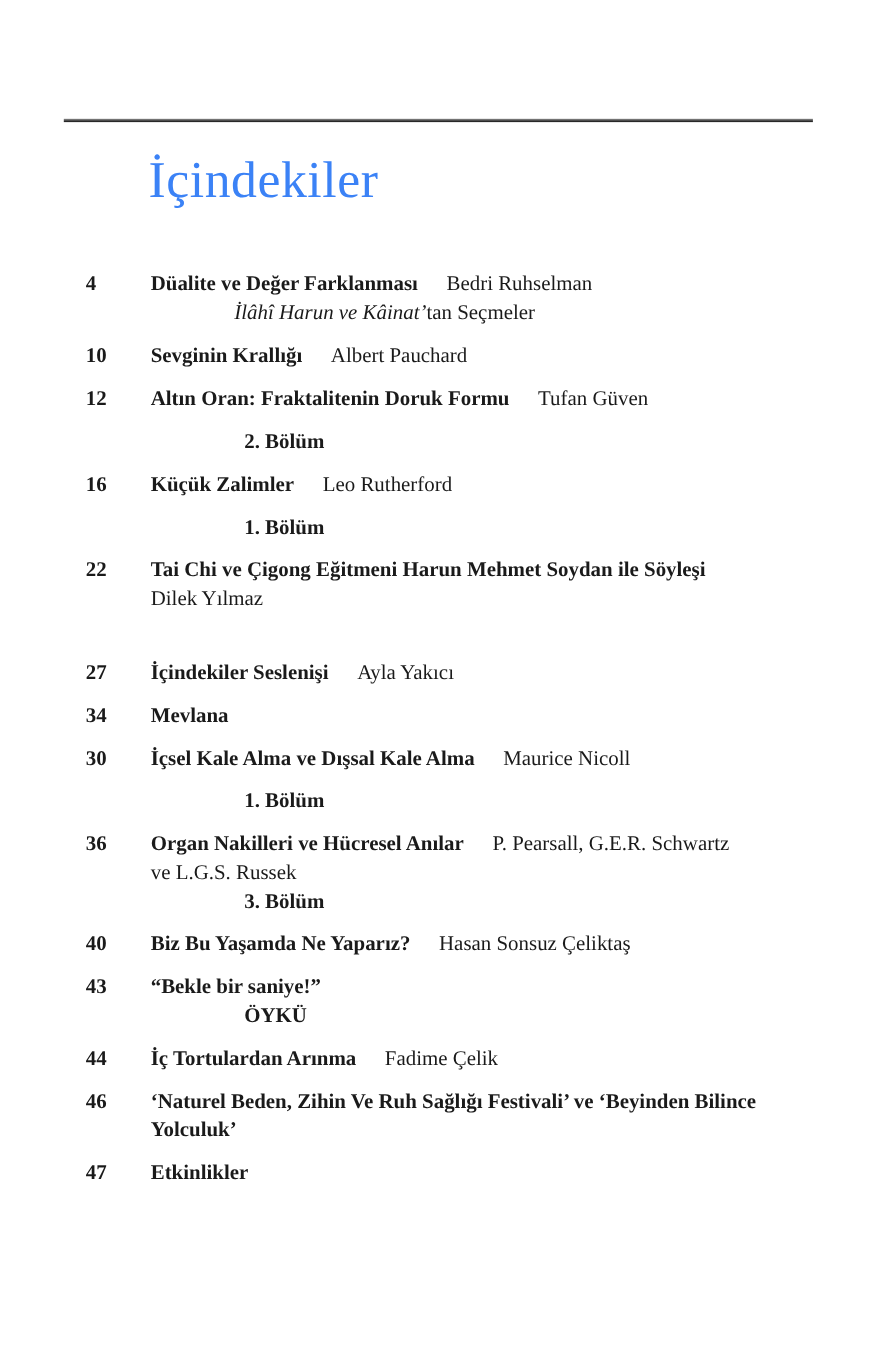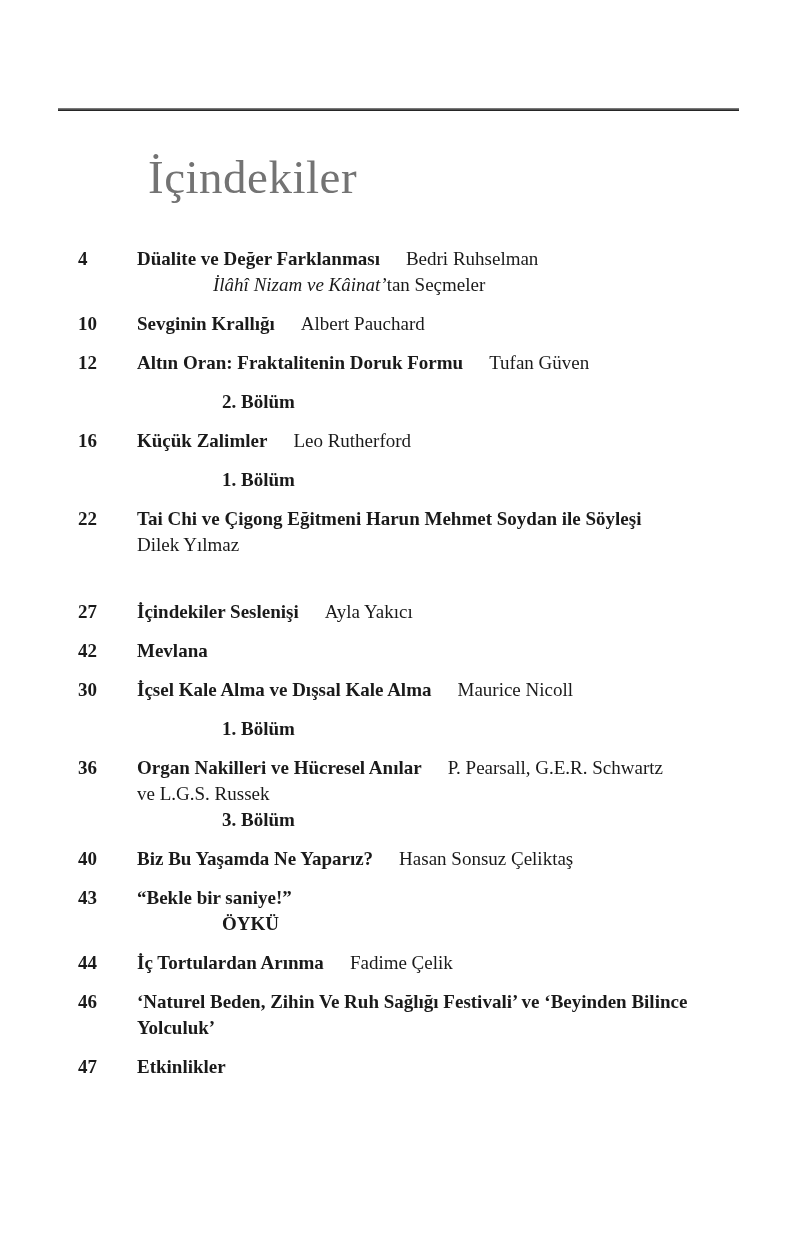--- a/index.html
+++ b/index.html
@@ -20,25 +20,25 @@
     left: 58px;
     top: 108px;
     width: 681px;
     height: 3px;
     background: linear-gradient(#8d8d8d, #111111);
   }
   .page-title {
     position: absolute;
     left: 132px;
     top: 134px;
-    margin: 16px;
+    margin: 3px;
     font-size: 47px;
     font-weight: 400;
     letter-spacing: 0.5px;
-    color: #737373;
+    color: #3b82f6;
   }
   .entries {
     position: absolute;
     left: 78px;
     top: 246px;
     width: 690px;
     font-size: 19px;
     line-height: 26px;
   }
   .entry {
@@ -73,21 +73,21 @@
 <body>
 
 <div class="page">
   <div class="top-rule"></div>
   <h1 class="page-title">İçindekiler</h1>
   <div class="entries" id="entries">
       <div class="entry">
         <span class="num">4</span>
         <div class="content">
           <div class="line main"><span class="seg-title">Düalite ve Değer Farklanması</span><span class="seg-author">Bedri Ruhselman</span></div>
-          <div class="line subtitle"><span class="seg-italic">İlâhî Nizam ve Kâinat’</span><span class="seg-regular">tan Seçmeler</span></div>
+          <div class="line subtitle"><span class="seg-italic">İlâhî Harun ve Kâinat’</span><span class="seg-regular">tan Seçmeler</span></div>
         </div>
       </div>
       <div class="entry">
         <span class="num">10</span>
         <div class="content">
           <div class="line main"><span class="seg-title">Sevginin Krallığı</span><span class="seg-author">Albert Pauchard</span></div>
         </div>
       </div>
       <div class="entry">
         <span class="num">12</span>
@@ -110,21 +110,21 @@
           <div class="line continuation"><span class="seg-regular">Dilek Yılmaz</span></div>
         </div>
       </div>
       <div class="entry extra-gap">
         <span class="num">27</span>
         <div class="content">
           <div class="line main"><span class="seg-title">İçindekiler Seslenişi</span><span class="seg-author">Ayla Yakıcı</span></div>
         </div>
       </div>
       <div class="entry">
-        <span class="num">42</span>
+        <span class="num">34</span>
         <div class="content">
           <div class="line main"><span class="seg-title">Mevlana</span></div>
         </div>
       </div>
       <div class="entry">
         <span class="num">30</span>
         <div class="content">
           <div class="line main"><span class="seg-title">İçsel Kale Alma ve Dışsal Kale Alma</span><span class="seg-author">Maurice Nicoll</span></div>
           <div class="line sub gap-before"><span class="seg-bold">1. Bölüm</span></div>
         </div>

